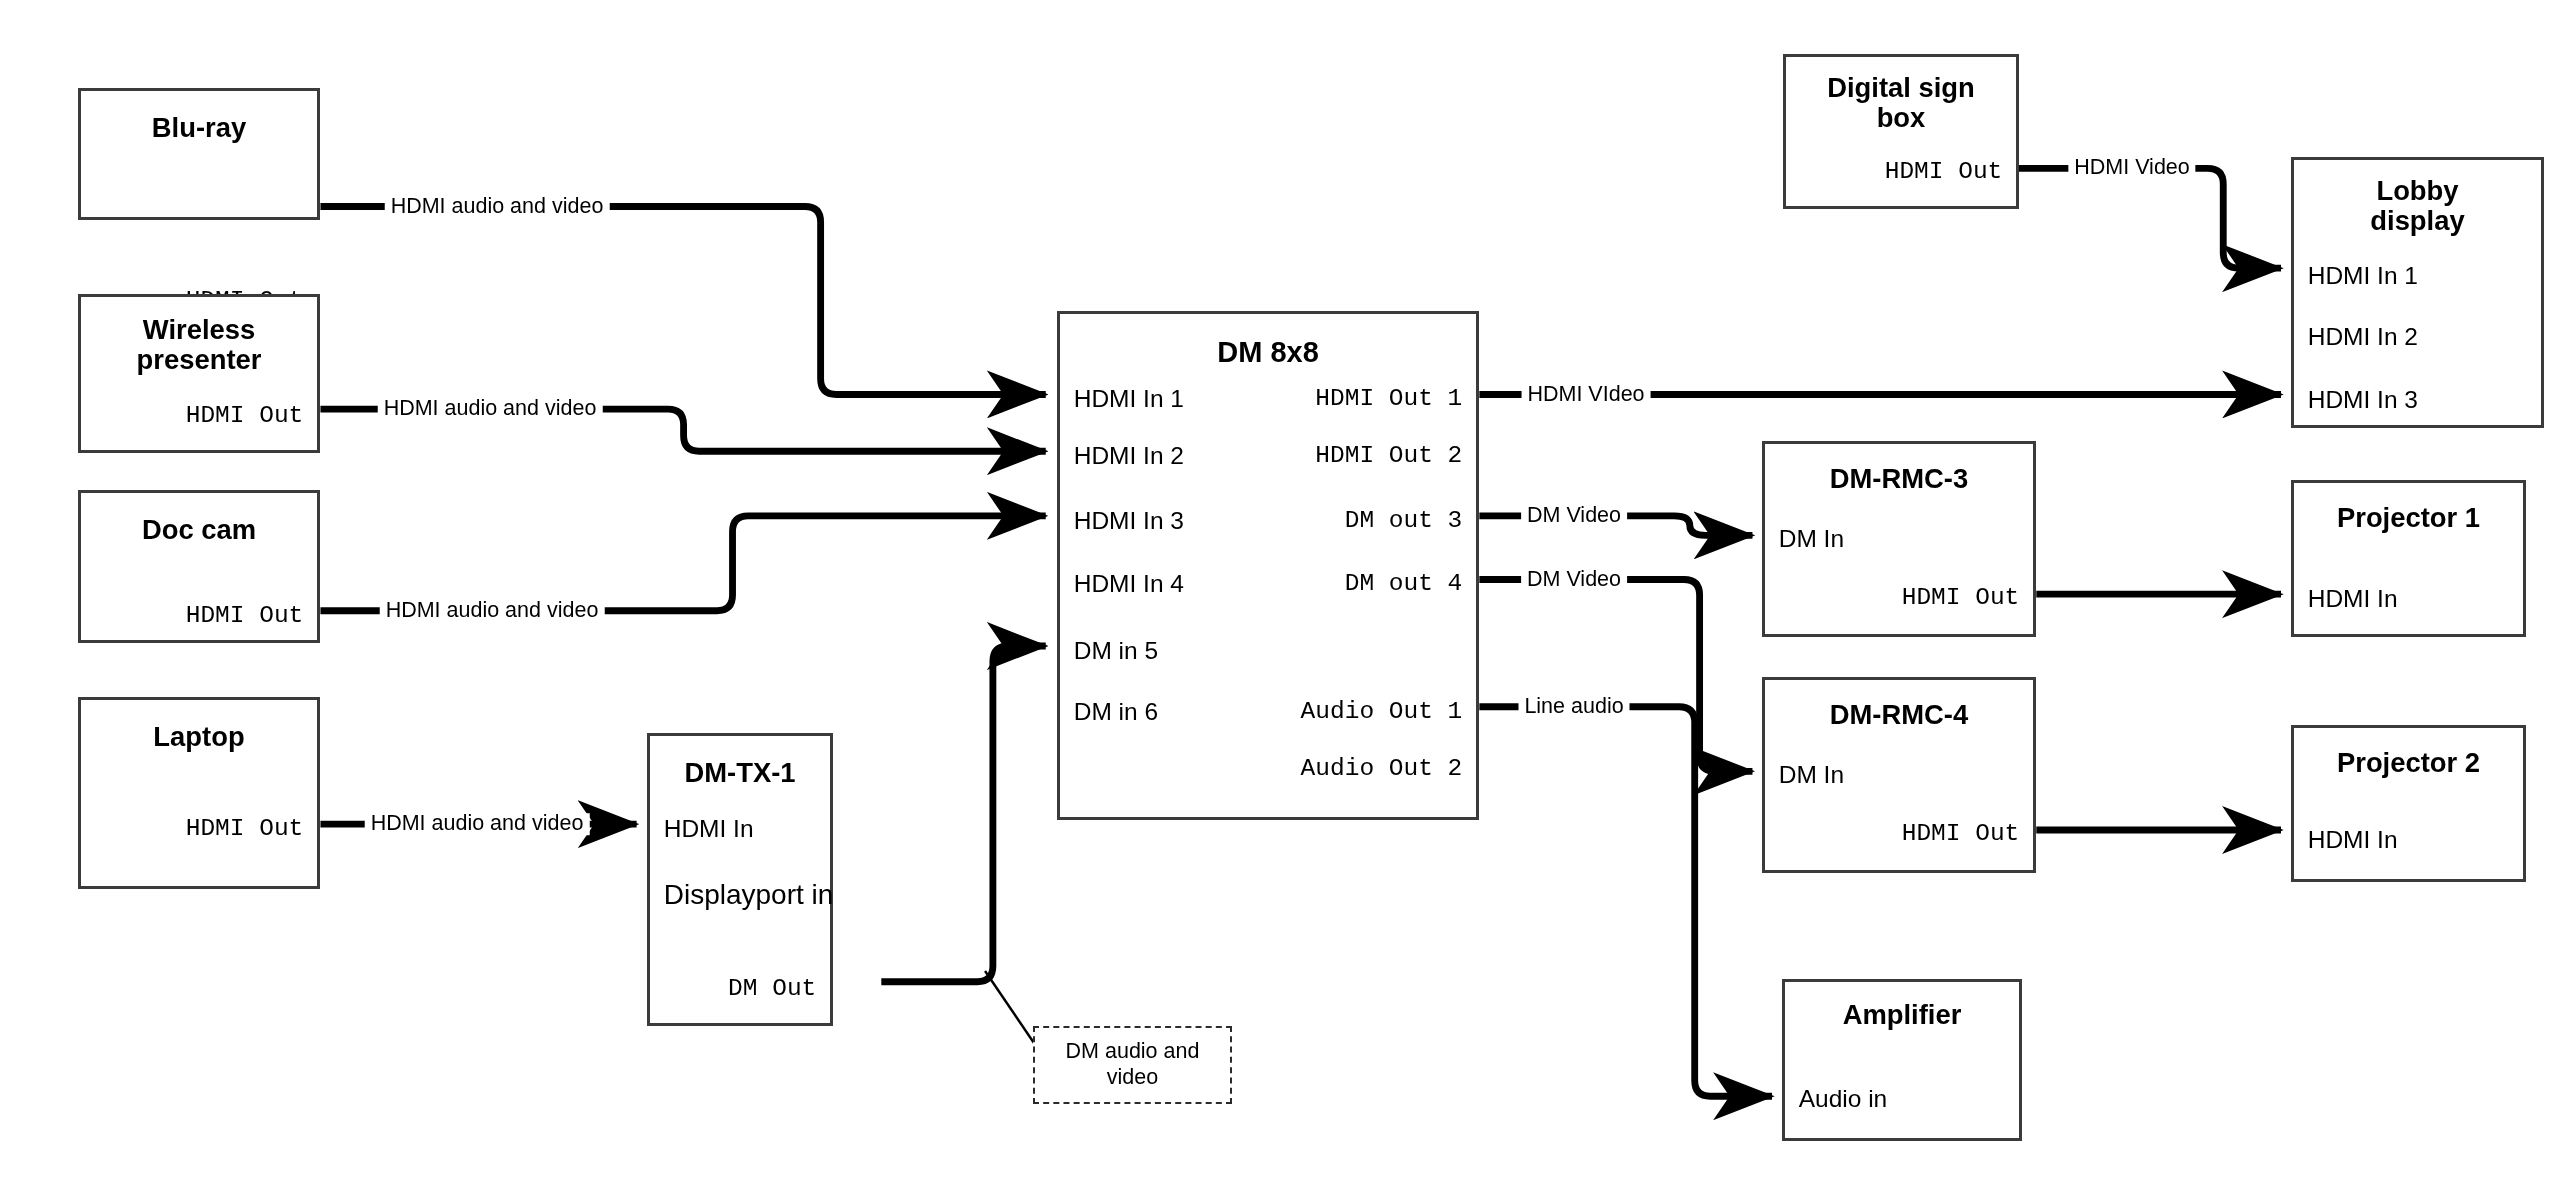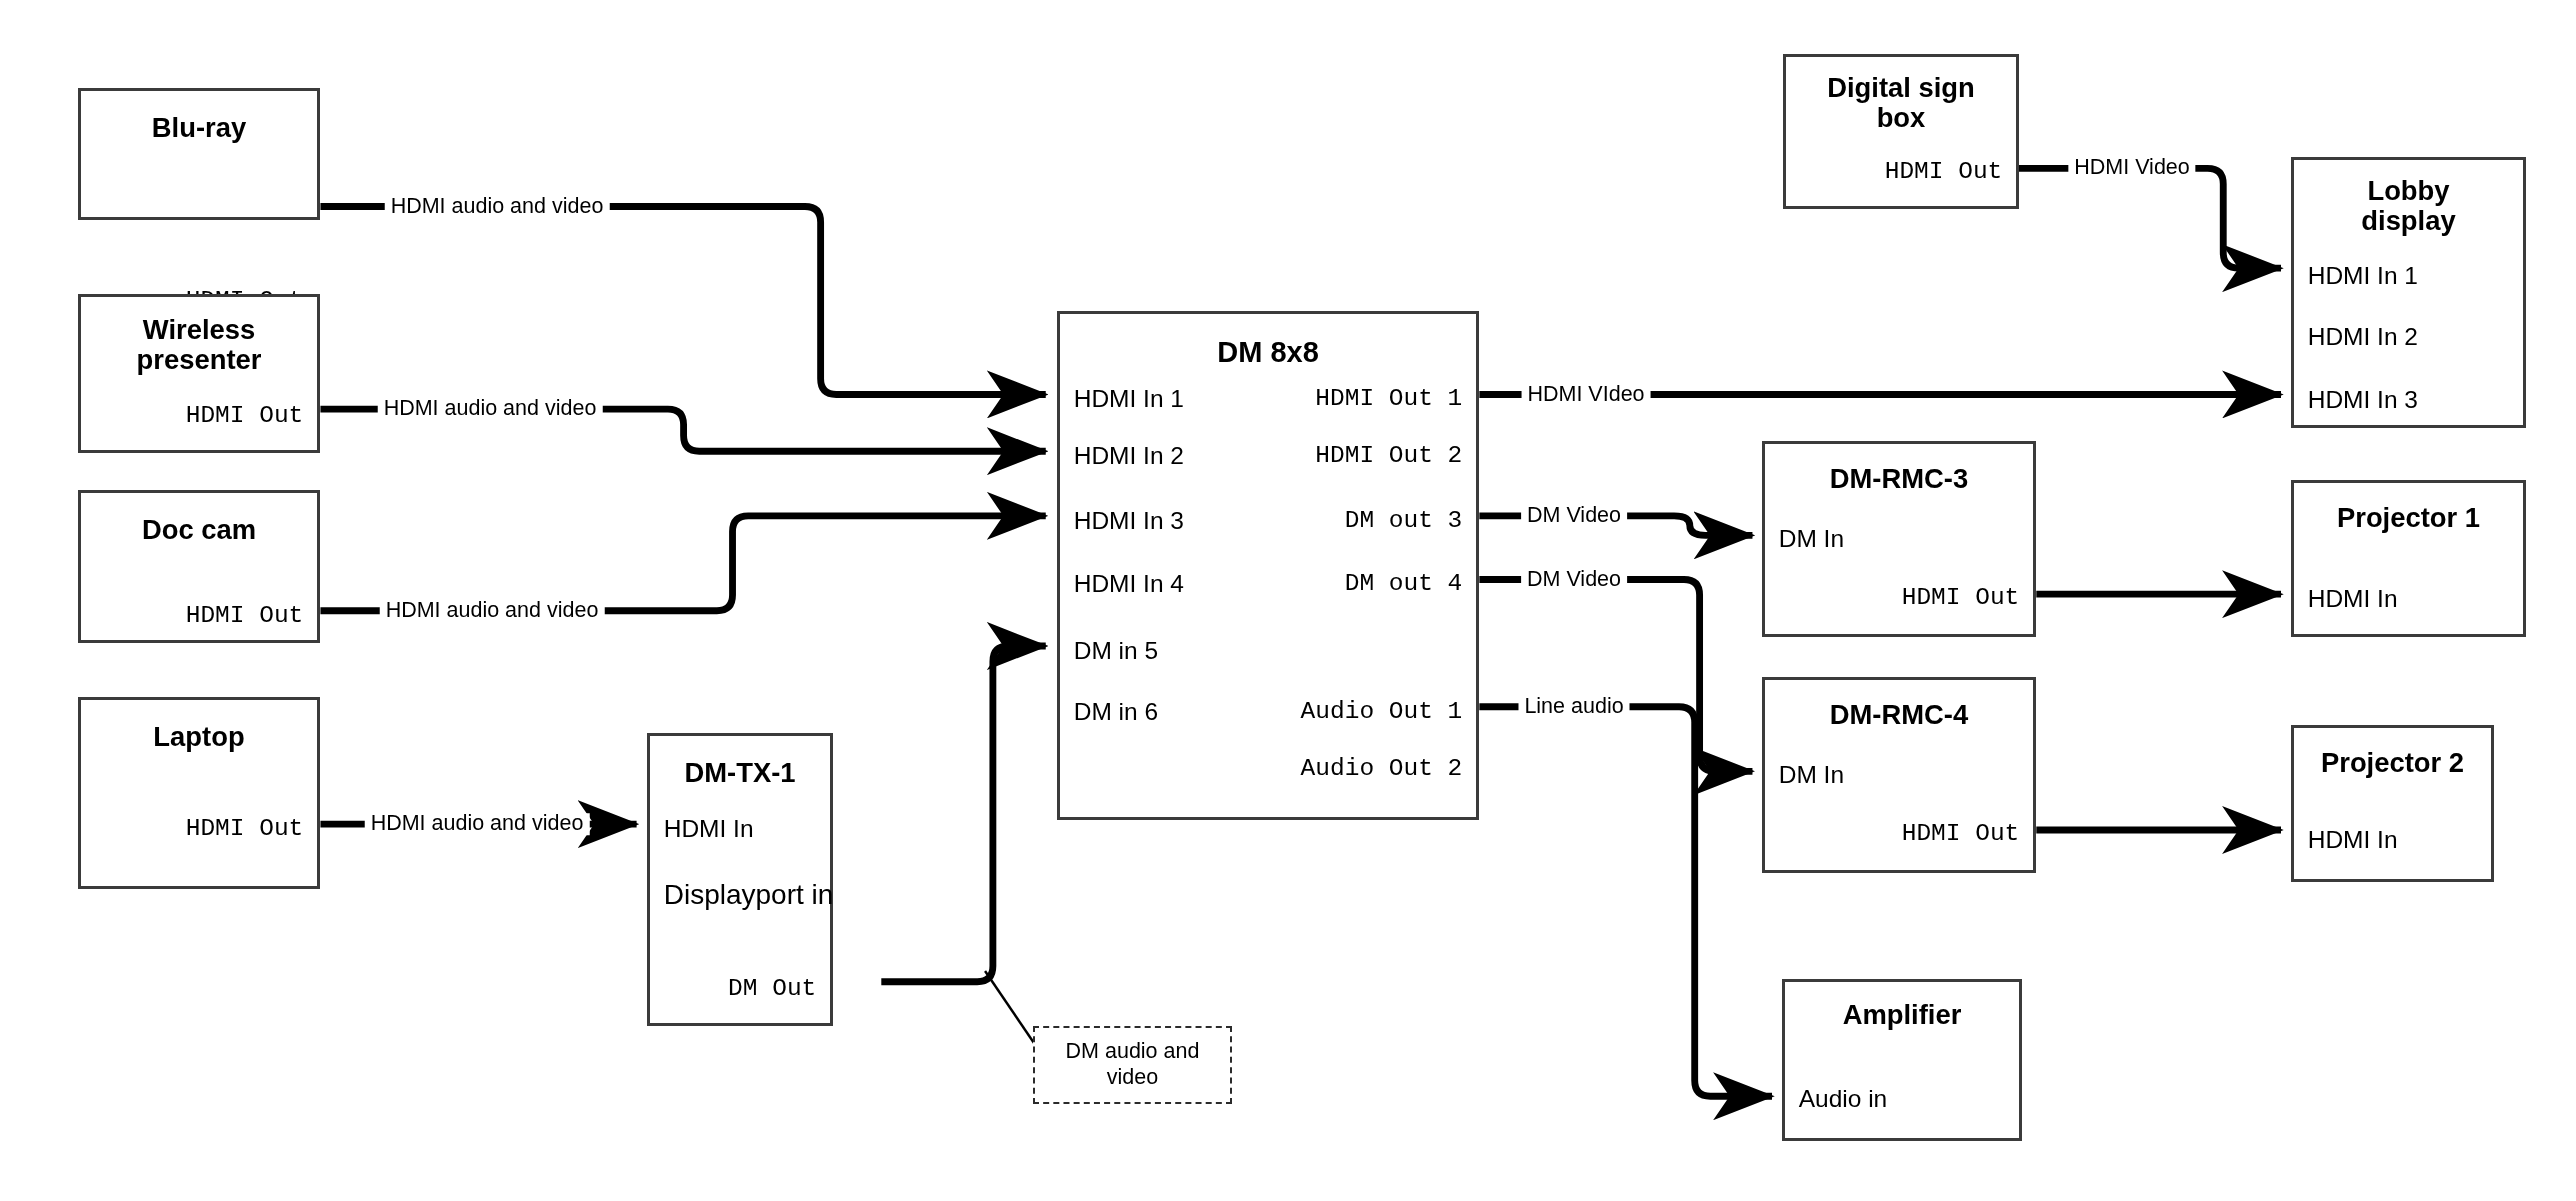--- a/index.html
+++ b/index.html
@@ -105,21 +105,21 @@
     <div class="port r" style="top:386px;font-size:24.5px;">Audio Out 1</div>
     <div class="port r" style="top:443px;font-size:24.5px;">Audio Out 2</div>
   </div>
 
   <div class="node" style="left:1783px;top:54px;width:236px;height:155px;">
     <div class="title" style="top:15.7px;font-size:27.4px;white-space:pre-line;">Digital sign
 box</div>
     <div class="port r" style="top:103px;font-size:24.5px;">HDMI Out</div>
   </div>
 
-  <div class="node" style="left:2291px;top:157px;width:235px;height:271px;padding-left:19px;">
+  <div class="node" style="left:2291px;top:157px;width:253px;height:271px;padding-left:19px;">
     <div class="title" style="top:15.7px;font-size:27.4px;white-space:pre-line;">Lobby
 display</div>
     <div class="port l" style="top:104px;font-size:24.5px;">HDMI In 1</div>
     <div class="port l" style="top:165px;font-size:24.5px;">HDMI In 2</div>
     <div class="port l" style="top:228px;font-size:24.5px;">HDMI In 3</div>
   </div>
 
   <div class="node" style="left:1762px;top:441px;width:274px;height:196px;">
     <div class="title" style="top:19.6px;font-size:27.4px;">DM-RMC-3</div>
     <div class="port l" style="top:83px;font-size:24.5px;">DM In</div>
@@ -130,21 +130,21 @@
     <div class="title" style="top:19.6px;font-size:27.4px;">DM-RMC-4</div>
     <div class="port l" style="top:83px;font-size:24.5px;">DM In</div>
     <div class="port r" style="top:142px;font-size:24.5px;">HDMI Out</div>
   </div>
 
   <div class="node" style="left:2291px;top:480px;width:235px;height:157px;">
     <div class="title" style="top:19.6px;font-size:27.4px;">Projector 1</div>
     <div class="port l" style="top:104px;font-size:24.5px;">HDMI In</div>
   </div>
 
-  <div class="node" style="left:2291px;top:725px;width:203px;height:157px;">
+  <div class="node" style="left:2291px;top:725px;width:235px;height:157px;">
     <div class="title" style="top:19.6px;font-size:27.4px;">Projector 2</div>
     <div class="port l" style="top:100px;font-size:24.5px;">HDMI In</div>
   </div>
 
   <div class="node" style="left:1782px;top:979px;width:240px;height:162px;">
     <div class="title" style="top:17.6px;font-size:27.4px;">Amplifier</div>
     <div class="port l" style="top:105px;font-size:24.5px;">Audio in</div>
   </div>
 
   <div class="wirelabel" style="left:497px;top:207px;font-size:21.5px;">HDMI audio and video</div>

